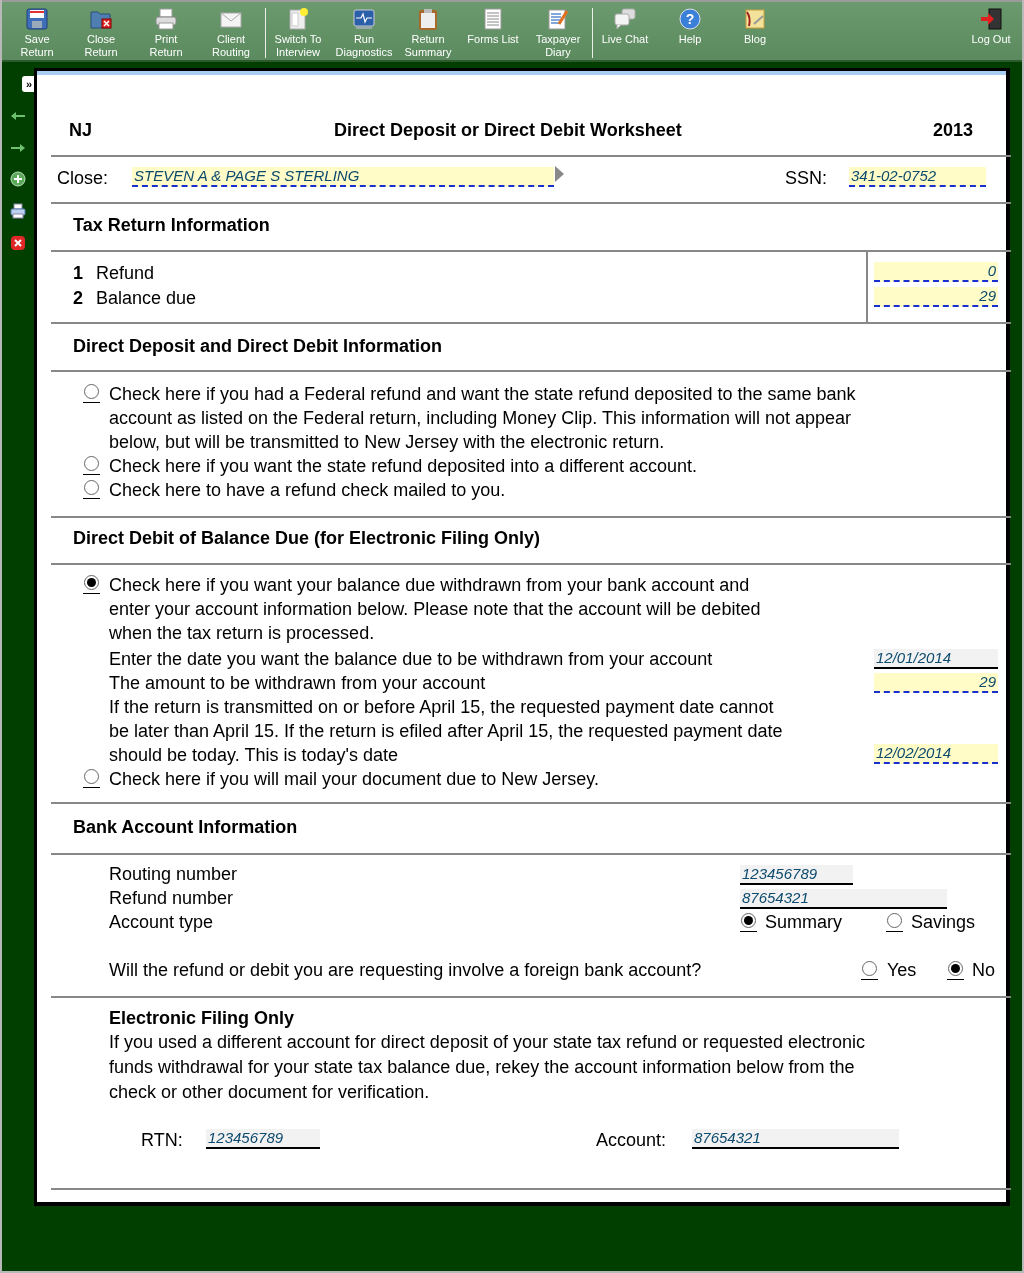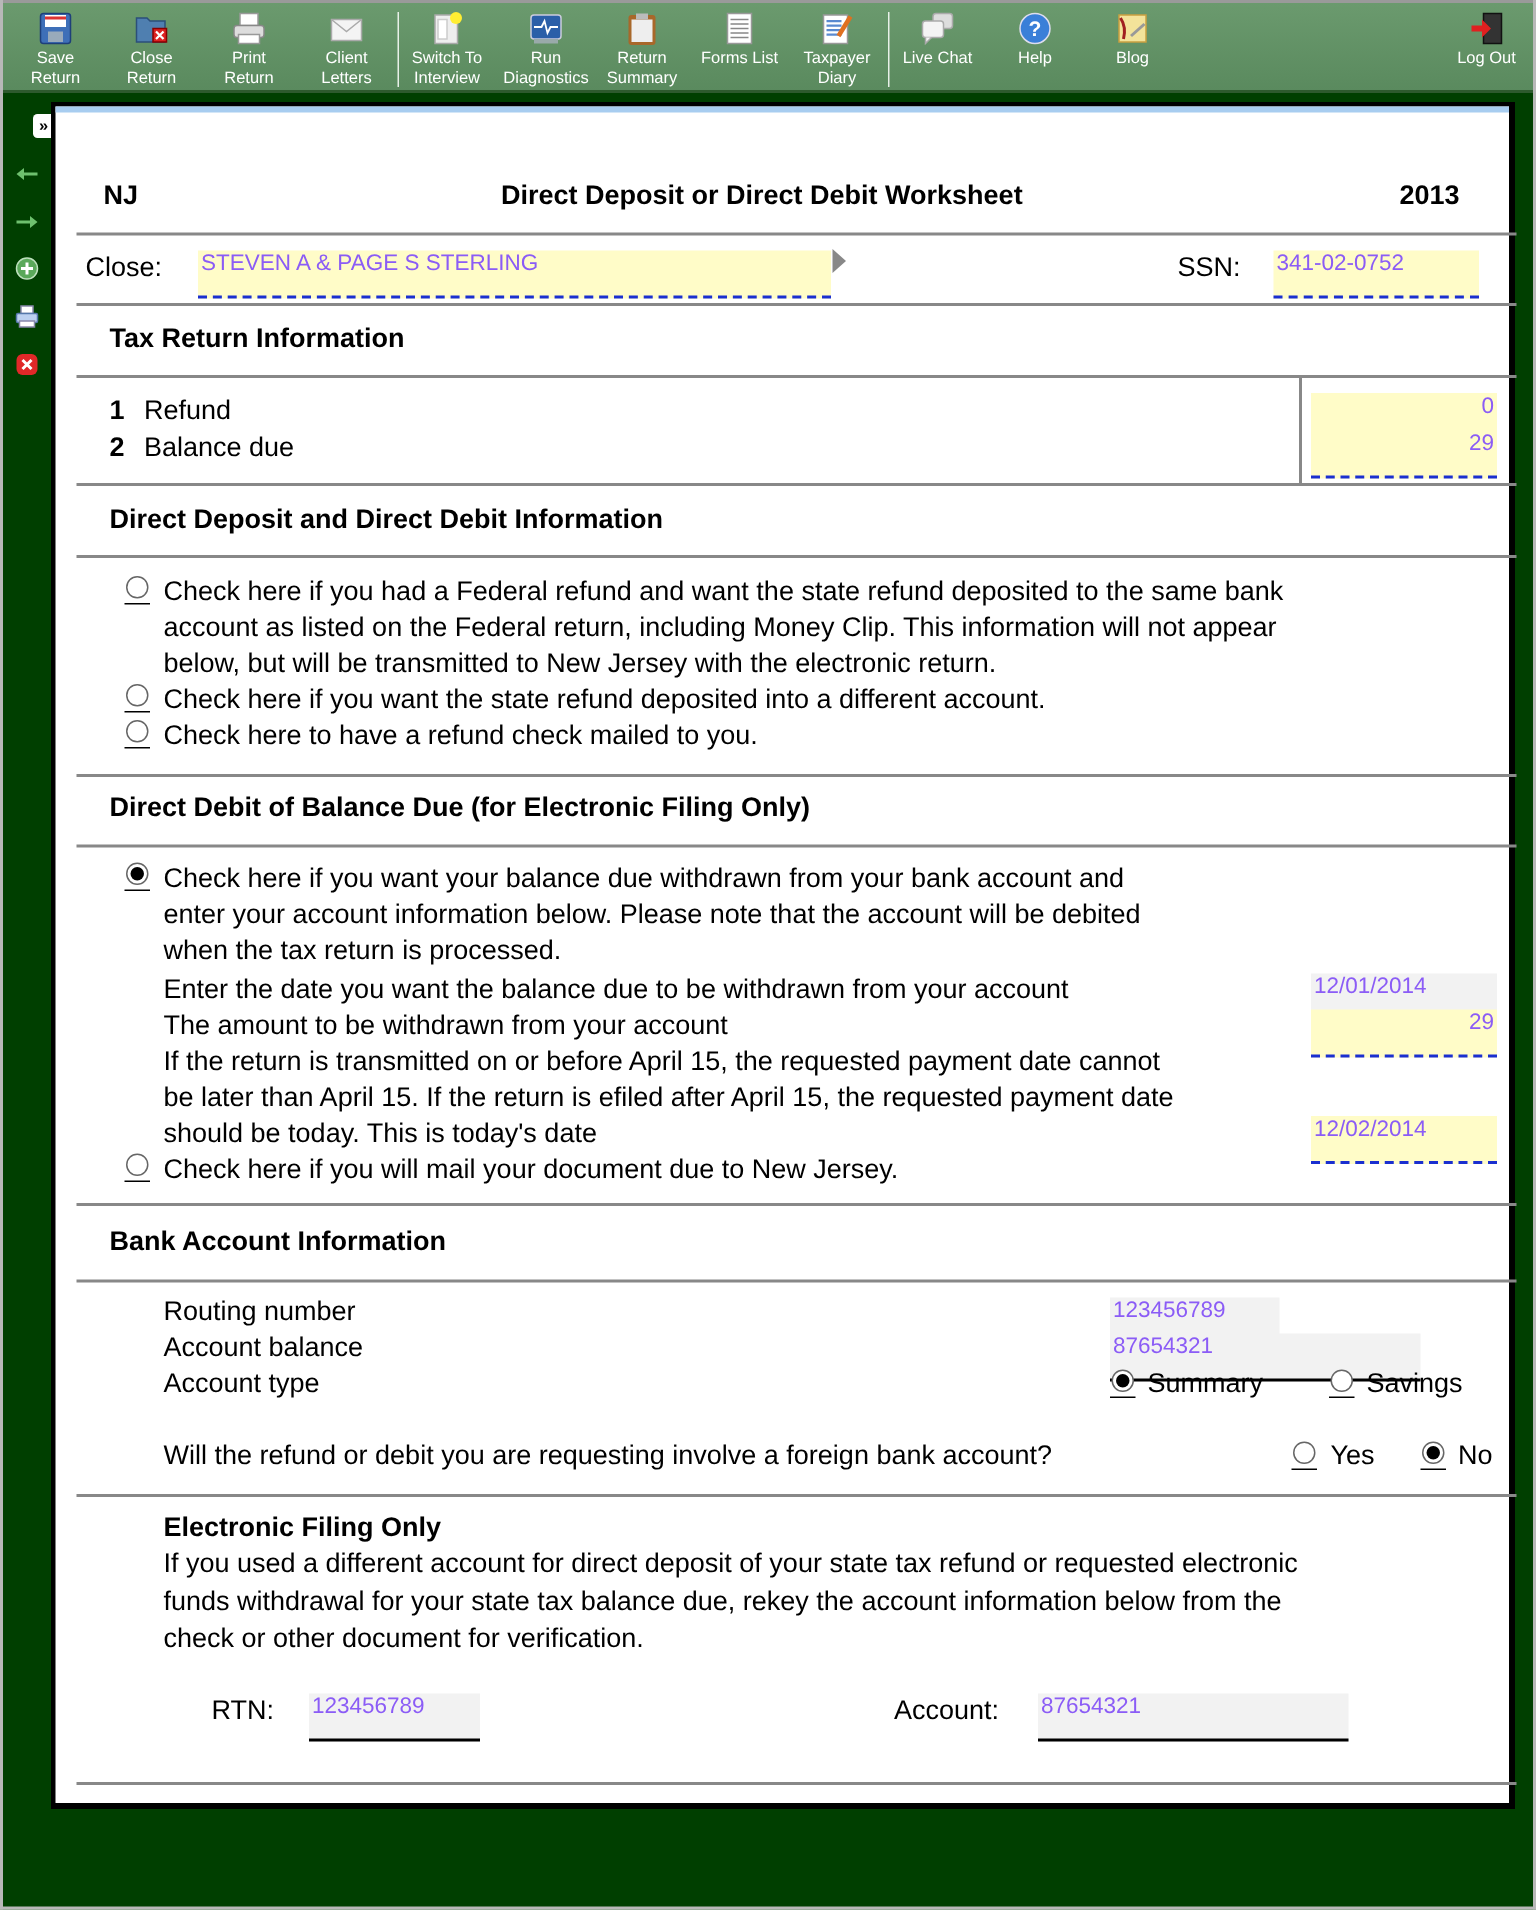--- a/index.html
+++ b/index.html
@@ -42,23 +42,23 @@
   .panel-topline { position: absolute; left: 0; top: 0; width: 100%; height: 4px; background: #a8cdf0; }
   .expander {
     position: absolute; left: 20px; top: 76px; width: 14px; height: 16px;
     background: #fff; border-radius: 3px 0 0 3px; font-size: 11px; font-weight: bold;
     line-height: 16px; text-align: center; color: #000; cursor: pointer;
   }
   .hr { position: absolute; left: 14px; width: 960px; height: 2px; background: #888; }
   .txt { position: absolute; font-size: 18px; color: #000; white-space: nowrap; line-height: 24px; }
   .bold { font-weight: bold; }
   .field {
-    position: absolute; font-size: 15px; line-height: 18px; height: 32px;
-    background: #fffcc8; border-bottom: 2px dashed #1a2fd0; color: #8b5cf6;
-    padding: 0 2px; white-space: nowrap; cursor: text;
+    position: absolute; font-size: 15px; line-height: 18px; height: 20px;
+    background: #fffcc8; border-bottom: 2px dashed #1a2fd0; color: #0c4a6e;
+    padding: 0 2px; white-space: nowrap; cursor: text; font-style: italic;
   }
   .field.right { text-align: right; }
   .field.gray { background: #f2f2f2; border-bottom: 2px solid #000; }
   .radio {
     position: absolute; width: 17px; height: 19px; cursor: pointer;
   }
   .radio .circ {
     position: absolute; left: 1px; top: 0; width: 15px; height: 15px;
     border: 1.5px solid #666; border-radius: 50%; background: #fff;
   }
@@ -108,21 +108,21 @@
     <div>Return</div>
   </div>
   <div class="tb-btn" style="left:198px">
     <span class="ico">
       <svg width="22" height="22">
           <rect x="1" y="5" width="20" height="14" fill="#f4f4f4" stroke="#aaa"></rect>
           <path d="M1 5 l10 8 l10 -8" fill="none" stroke="#aaa"></path>
         </svg>
     </span>
     <div>Client</div>
-    <div>Letters</div>
+    <div>Routing</div>
   </div>
   <div class="tb-sep" style="left:263px"></div>
   <div class="tb-btn" style="left:265px">
     <span class="ico">
       <svg width="22" height="22">
           <rect x="3" y="2" width="15" height="19" fill="#eee" stroke="#aaa"></rect>
           <rect x="5" y="5" width="6" height="13" fill="#fff" stroke="#ccc"></rect>
           <circle cx="17" cy="4" r="4" fill="#ffee33"></circle>
         </svg>
     </span>
@@ -316,21 +316,21 @@
       <span class="uline"></span>
     </div>
   <div class="txt" style="left:72px;top:696px">Check here if you will mail your document due to New Jersey.</div>
   <div class="hr" style="top:731px"></div>
 
   <div class="txt bold" style="left:36px;top:744px">Bank Account Information</div>
   <div class="hr" style="top:782px"></div>
 
   <div class="txt" style="left:72px;top:791px">Routing number</div>
   <div class="field gray" style="left:703px;top:794px;width:113px">123456789</div>
-  <div class="txt" style="left:72px;top:815px">Account balance</div>
+  <div class="txt" style="left:72px;top:815px">Refund number</div>
   <div class="field gray" style="left:703px;top:818px;width:207px">87654321</div>
   <div class="txt" style="left:72px;top:839px">Account type</div>
   <div class="radio" style="left:703px;top:842px">
       <span class="circ"></span>
       <span class="dot"></span>
       <span class="uline"></span>
     </div>
   <div class="txt" style="left:728px;top:839px">Summary</div>
   <div class="radio" style="left:849px;top:842px">
       <span class="circ"></span>

